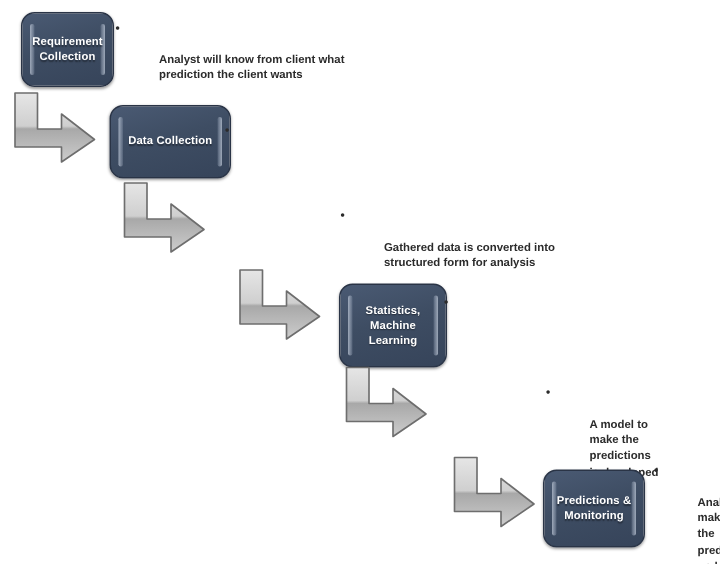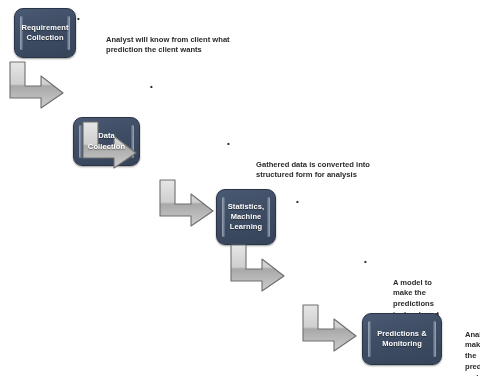--- a/index.html
+++ b/index.html
@@ -111,21 +111,21 @@
           <stop offset="0%" stop-color="#e6e6e6"></stop>
           <stop offset="48%" stop-color="#cfcfcf"></stop>
           <stop offset="52%" stop-color="#a8a8a8"></stop>
           <stop offset="100%" stop-color="#cdcdcd"></stop>
         </linearGradient>
       </defs>
       <path d="M3,2 L18,2 L18,26 L34,26 L34,16 L56,33 L34,48 L34,38 L3,38 Z" fill="url(#ag1)" stroke="#6e6e6e" stroke-width="1.1" stroke-linejoin="round"></path>
     </svg>
   </div>
 
-  <div class="stage-box" style="left:73px; top:70px; width:67px; height:49px;margin-top:47px;">
+  <div class="stage-box" style="left:73px; top:70px; width:81px; height:49px;">
     <span class="stage-label">Data Collection</span>
   </div>
   <div class="note" style="left:150px; top:81px; width:160px;">
     <span class="bullet">•</span>
   </div>
 
   <div class="arrow" style="left:80px; top:120px; width:62px; height:50px;">
     <svg width="62" height="50" viewBox="0 0 62 50">
       <path d="M3,2 L18,2 L18,26 L34,26 L34,16 L56,33 L34,48 L34,38 L3,38 Z" fill="url(#ag1)" stroke="#6e6e6e" stroke-width="1.1" stroke-linejoin="round"></path>
     </svg>
@@ -136,21 +136,21 @@
     <span class="note-text">Gathered data is converted into
 structured form for analysis</span>
   </div>
 
   <div class="arrow" style="left:157px; top:178px; width:62px; height:50px;">
     <svg width="62" height="50" viewBox="0 0 62 50">
       <path d="M3,2 L18,2 L18,26 L34,26 L34,16 L56,33 L34,48 L34,38 L3,38 Z" fill="url(#ag1)" stroke="#6e6e6e" stroke-width="1.1" stroke-linejoin="round"></path>
     </svg>
   </div>
 
-  <div class="stage-box" style="left:216px; top:189px; width:60px; height:56px;">
+  <div class="stage-box" style="left:226px; top:189px; width:72px; height:56px;">
     <span class="stage-label">Statistics,
 Machine
 Learning</span>
   </div>
   <div class="note" style="left:296px; top:196px; width:160px;">
     <span class="bullet">•</span>
   </div>
 
   <div class="arrow" style="left:228px; top:243px; width:62px; height:50px;">
     <svg width="62" height="50" viewBox="0 0 62 50">
@@ -165,21 +165,21 @@
 predictions
 is developed</span>
   </div>
 
   <div class="arrow" style="left:300px; top:303px; width:62px; height:50px;">
     <svg width="62" height="50" viewBox="0 0 62 50">
       <path d="M3,2 L18,2 L18,26 L34,26 L34,16 L56,33 L34,48 L34,38 L3,38 Z" fill="url(#ag1)" stroke="#6e6e6e" stroke-width="1.1" stroke-linejoin="round"></path>
     </svg>
   </div>
 
-  <div class="stage-box" style="left:362px; top:313px; width:80px; height:52px;">
+  <div class="stage-box" style="left:362px; top:313px; width:68px; height:52px;">
     <span class="stage-label">Predictions &amp;
 Monitoring</span>
   </div>
   <div class="note" style="left:436px; top:308px; width:46px;">
     <span class="bullet">•</span>
     <span class="note-text">Analyst
 make the
 prediction
 and
 monitors

